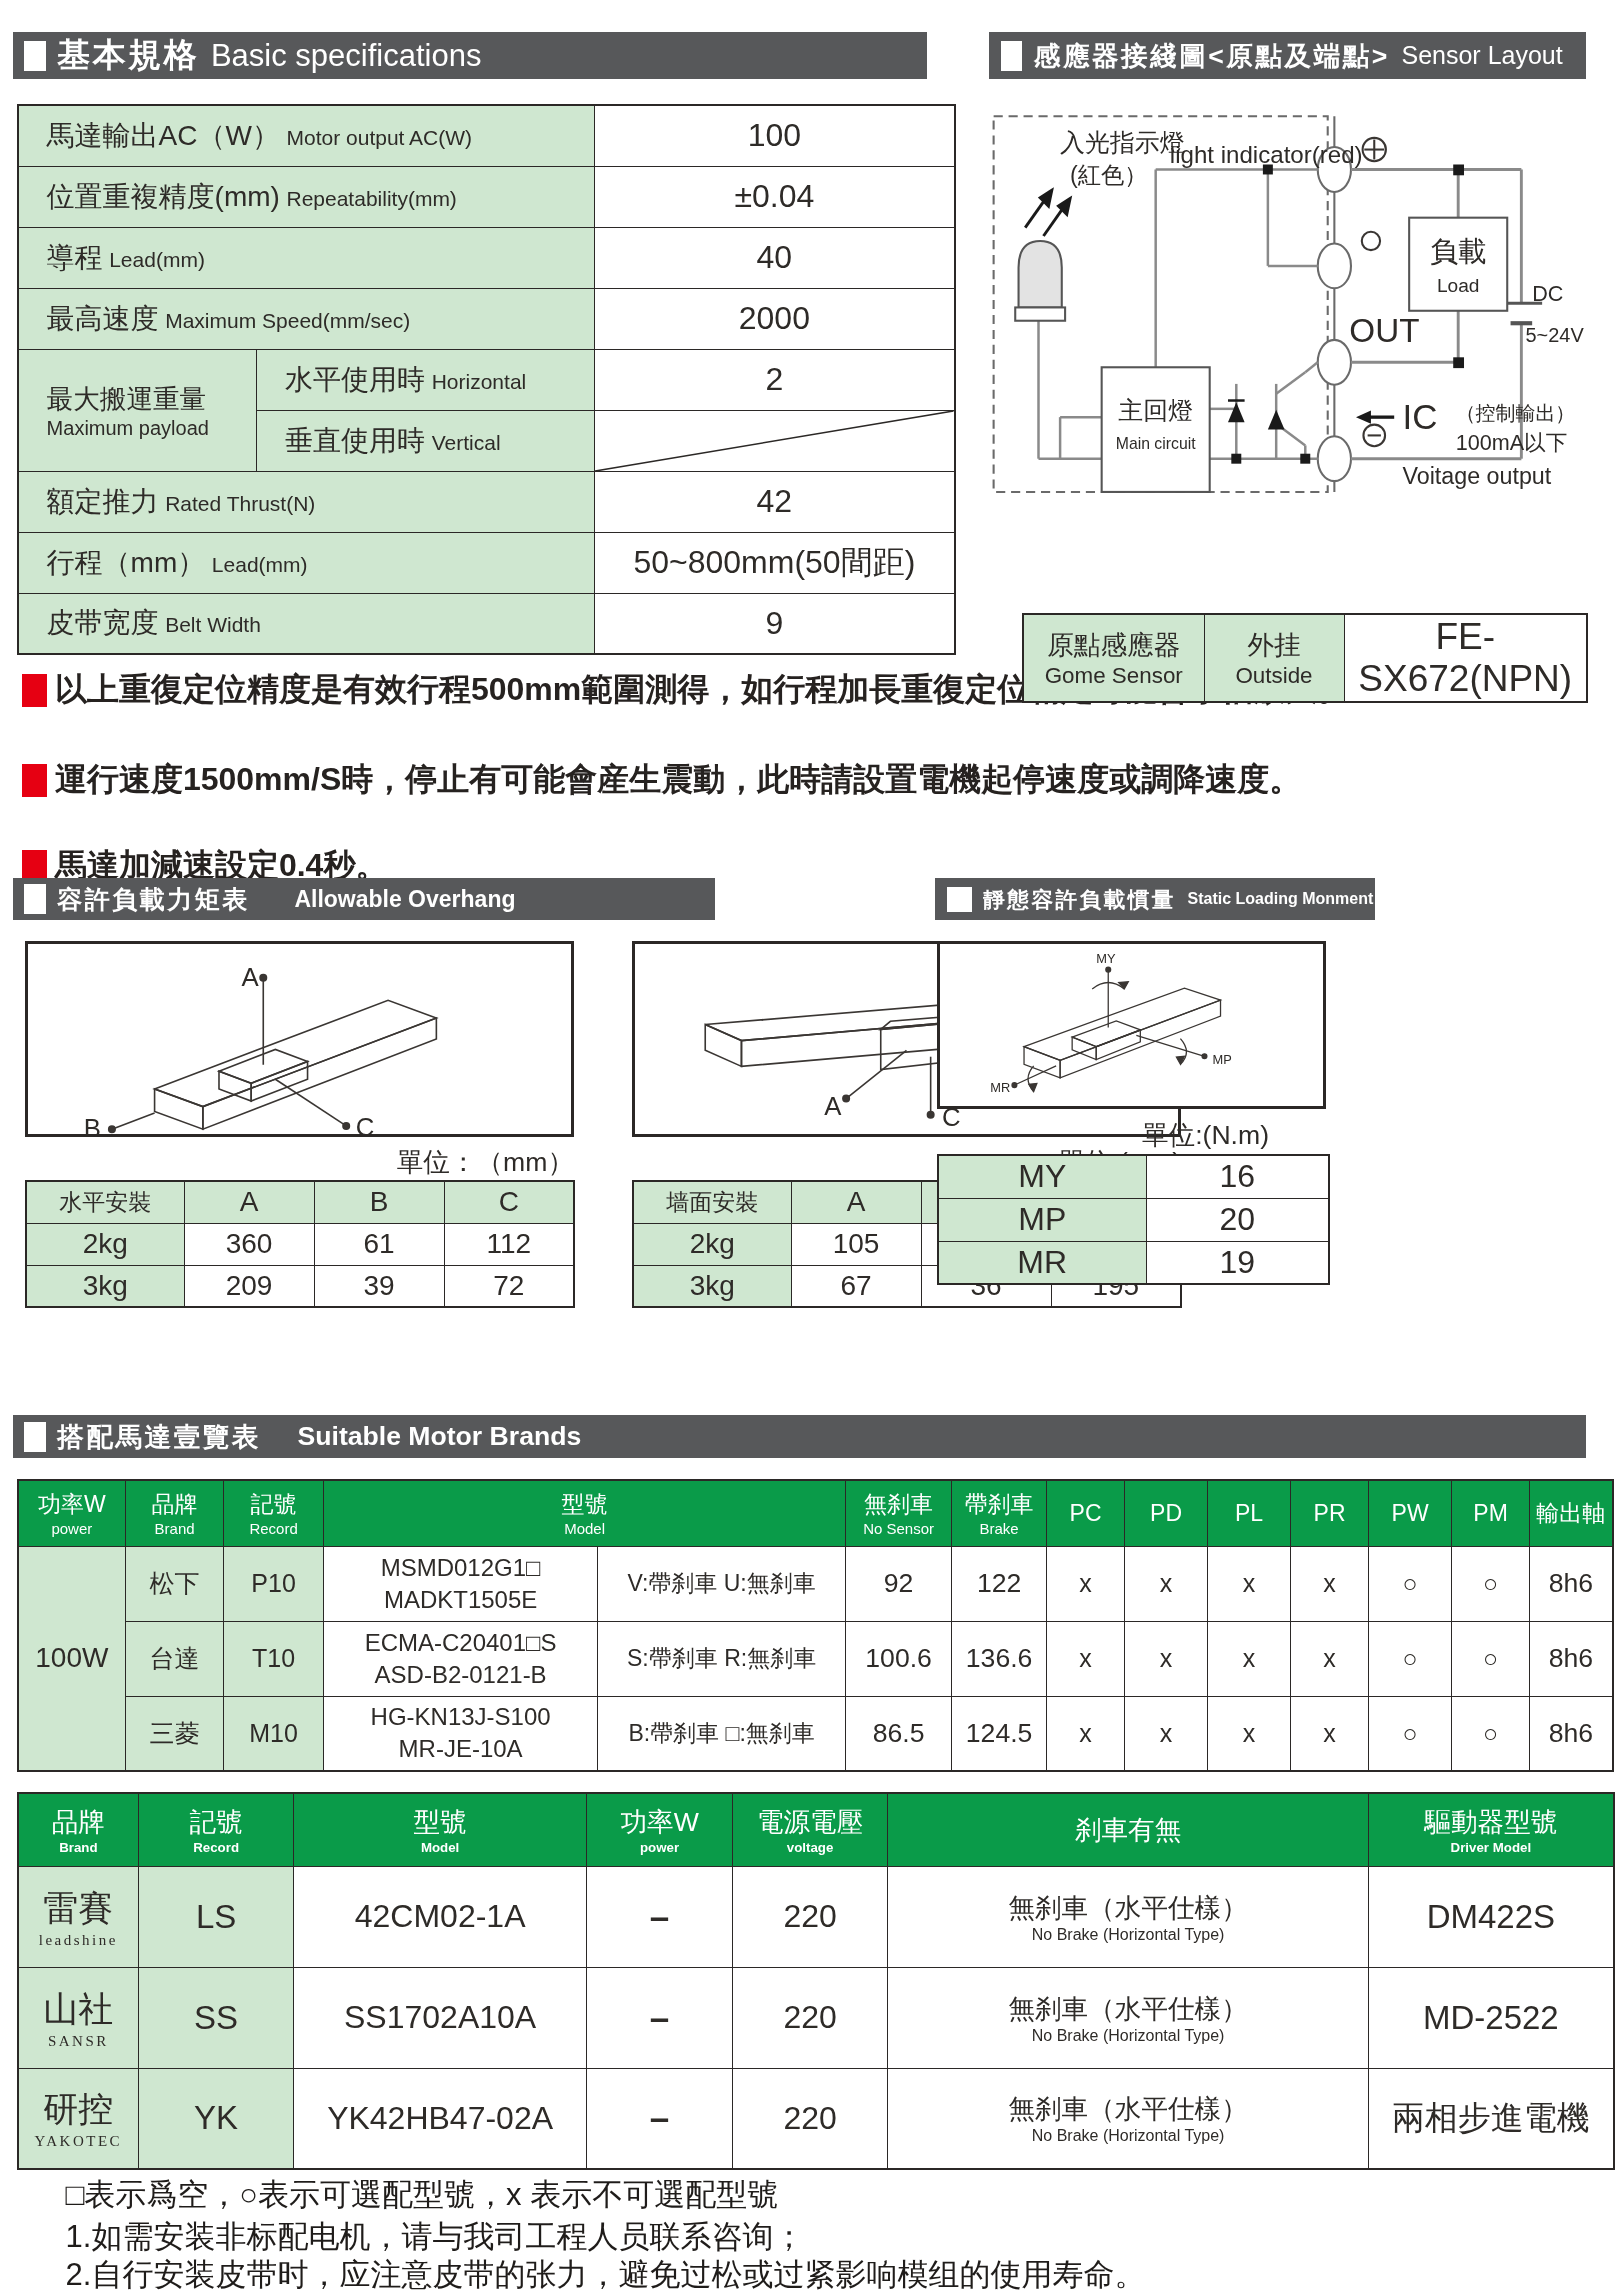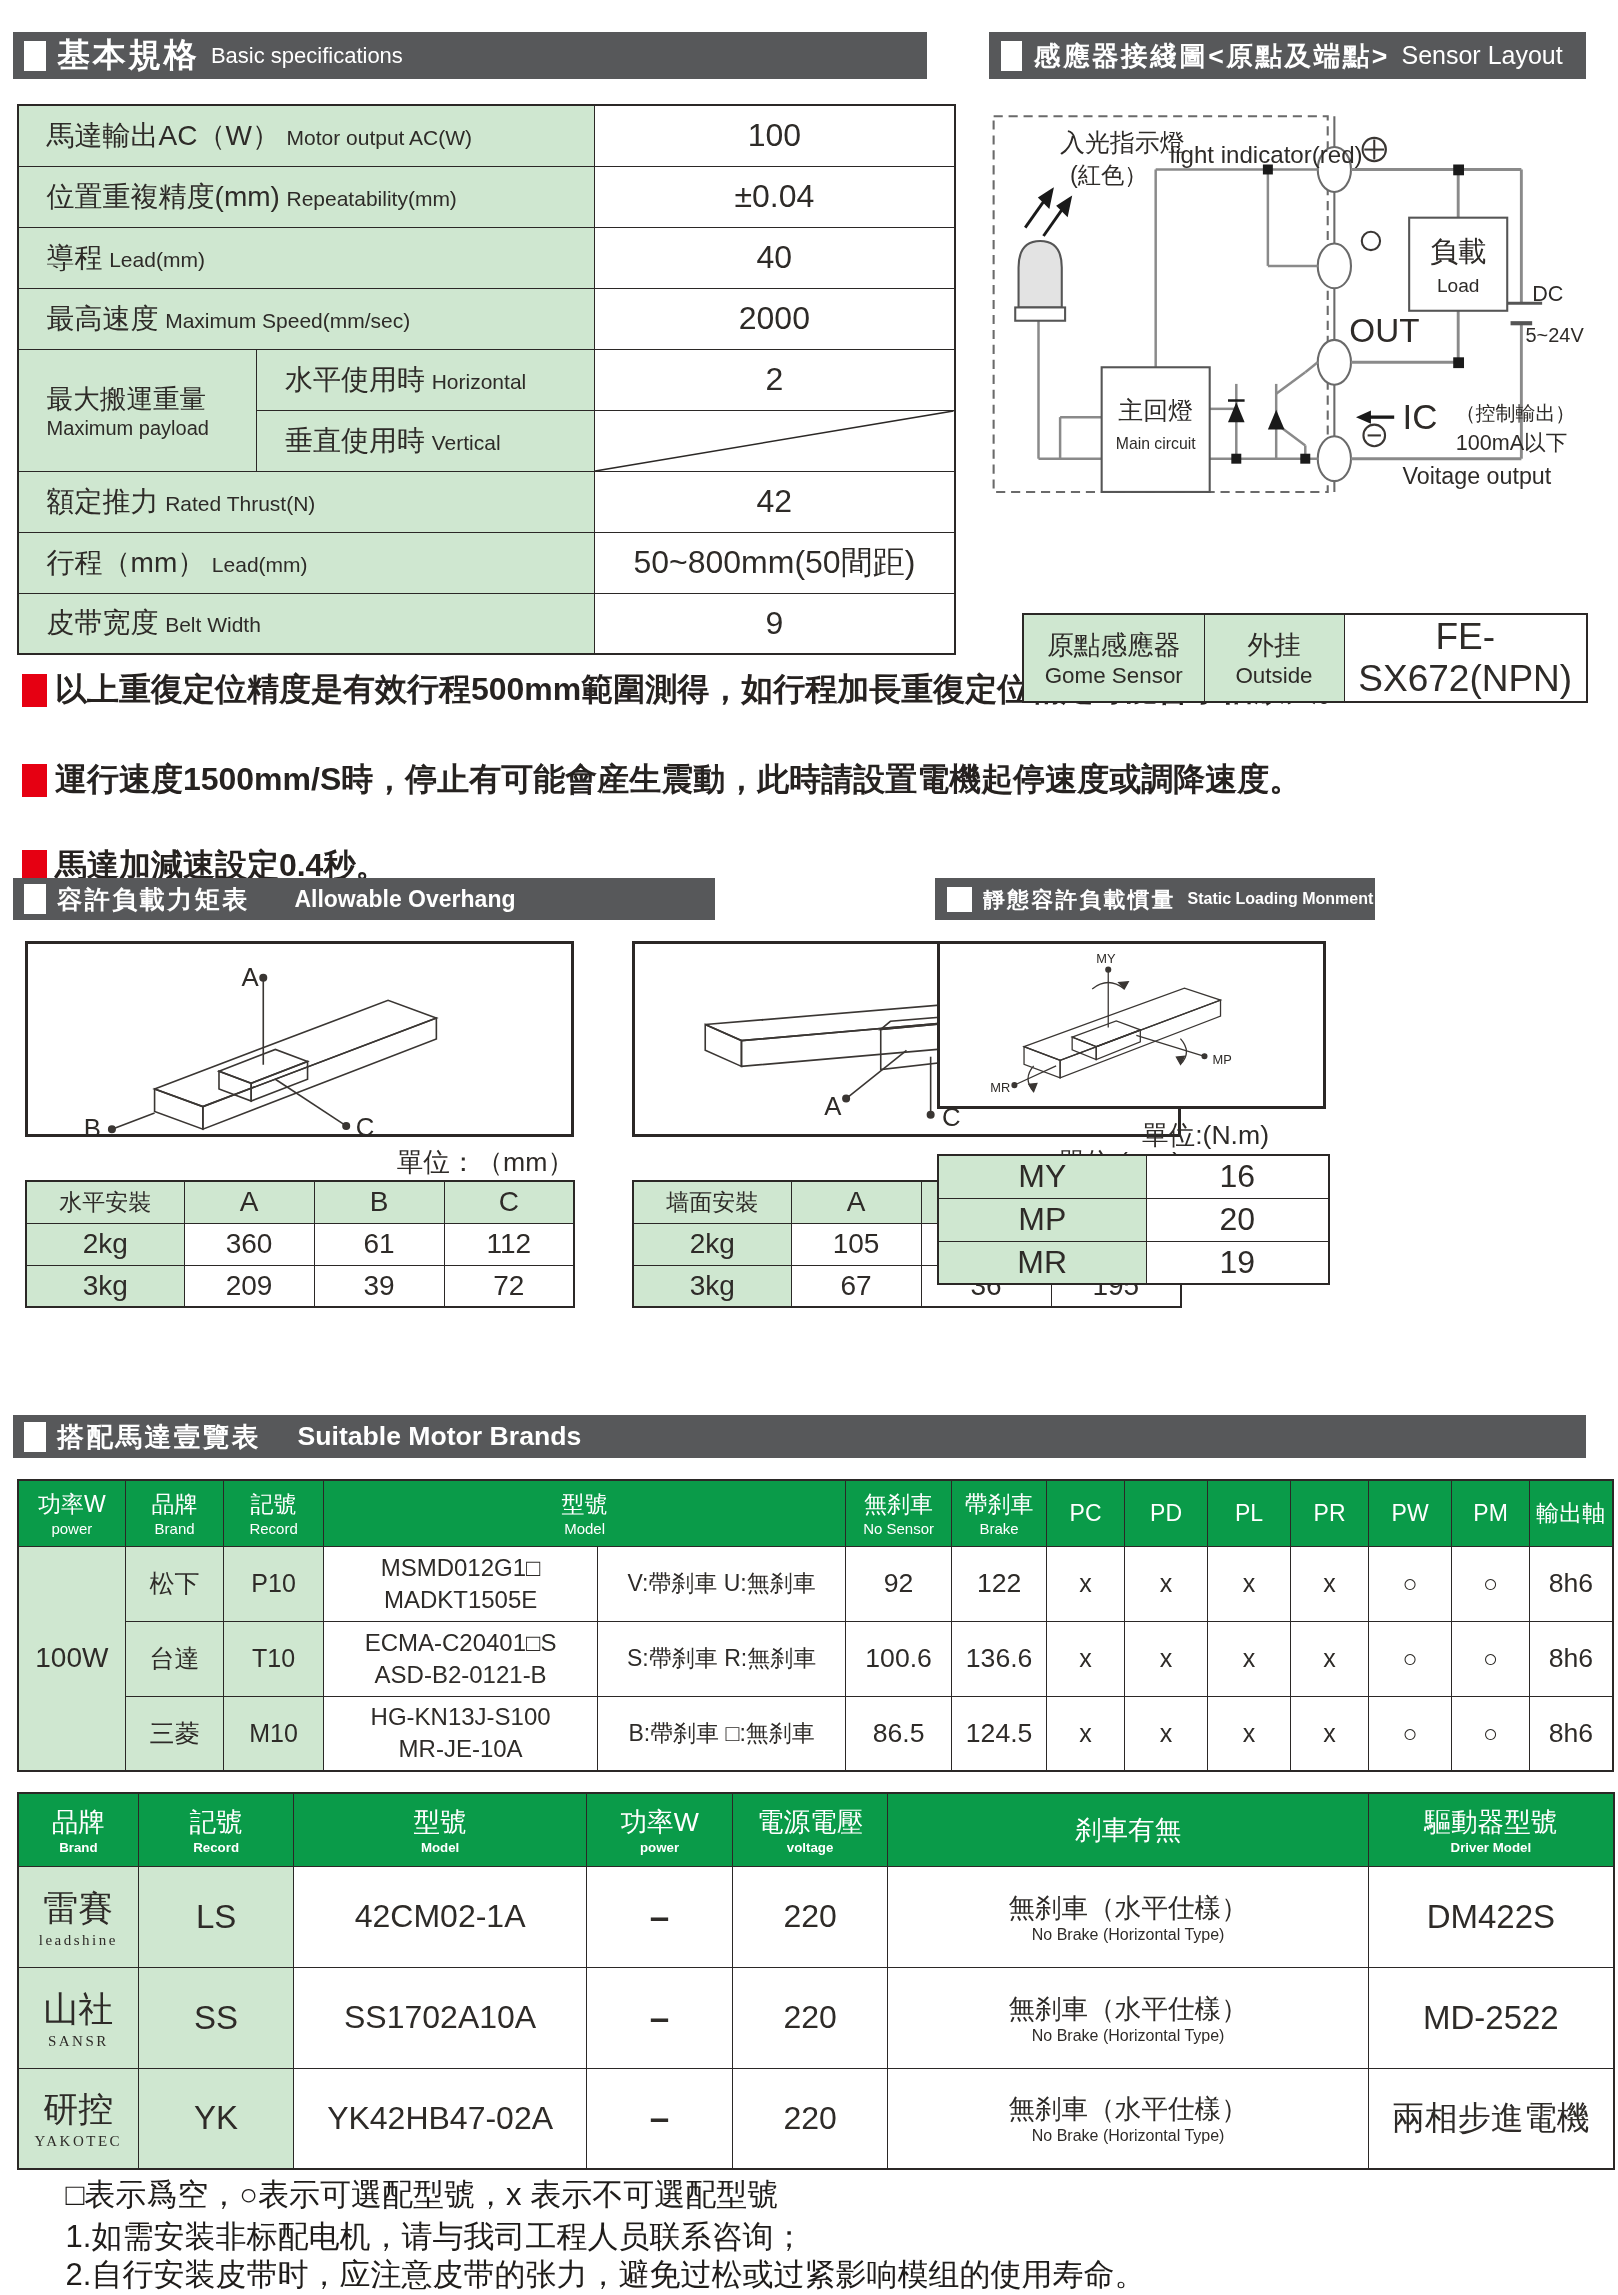--- a/index.html
+++ b/index.html
@@ -5,21 +5,21 @@
   html,body{margin:0;padding:0;}
   body{width:1619px;height:2295px;position:relative;background:#fff;
        font-family:"Liberation Sans","DejaVu Sans",sans-serif;color:#2e2b28;overflow:hidden;}
   .abs{position:absolute;}
   
   .bar{position:absolute;background:#57585a;color:#fff;display:flex;align-items:center;
        padding:0 11.6px;box-sizing:border-box;gap:11.6px;}
   .bar .sq{width:21.6px;height:30px;background:#fff;flex:none;}
   .bar .zh{font-weight:bold;letter-spacing:2.5px;white-space:nowrap;}
   .bar .en{font-weight:bold;white-space:nowrap;}
-  .b1 .zh{font-size:33px;} .b1 .en{font-size:22px;font-weight:normal;}
+  .b1 .zh{font-size:33px;} .b1 .en{font-size:31px;font-weight:normal;}
   .b1r .zh{font-size:26.6px;} .b1r .en{font-size:25px;font-weight:normal;}
   .b2 .zh{font-size:25px;} .b2 .en{font-size:23px;}
   .b2r .zh{font-size:21.6px;} .b2r .en{font-size:16px;}
   .b2r .sq{width:25px;height:25px;}
   .b3 .zh{font-size:26.6px;} .b3 .en{font-size:26.6px;}
   
   table{border-collapse:collapse;table-layout:fixed;}
   .spec{position:absolute;left:16.6px;top:104px;width:937px;border:2.5px solid #2b2826;}
   .spec td{border:1.7px solid #2b2826;height:61px;box-sizing:border-box;padding:0;}
   .spec .g{background:#cfe7d0;padding-left:28px;text-align:left;}

